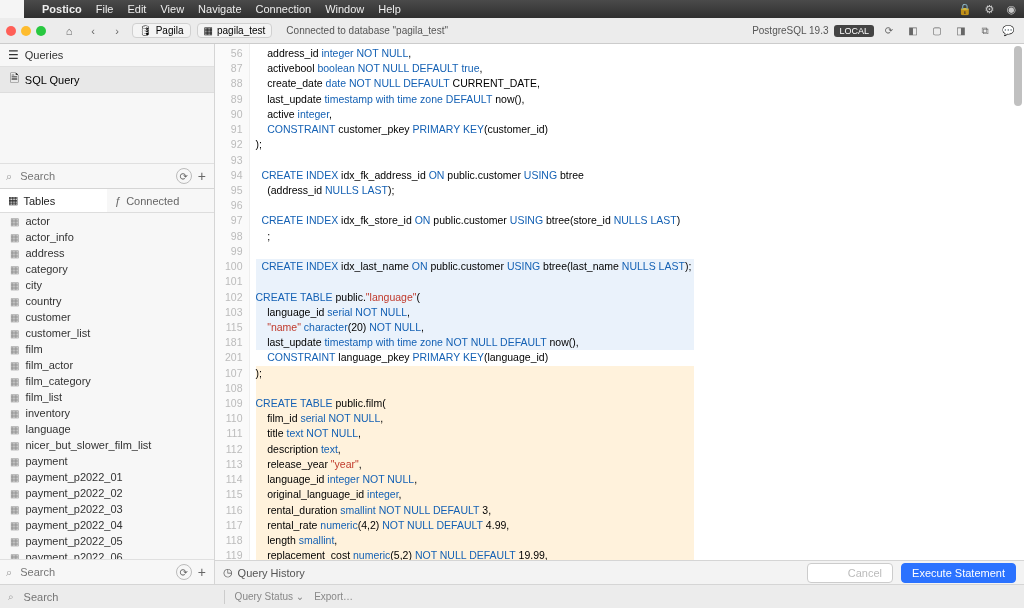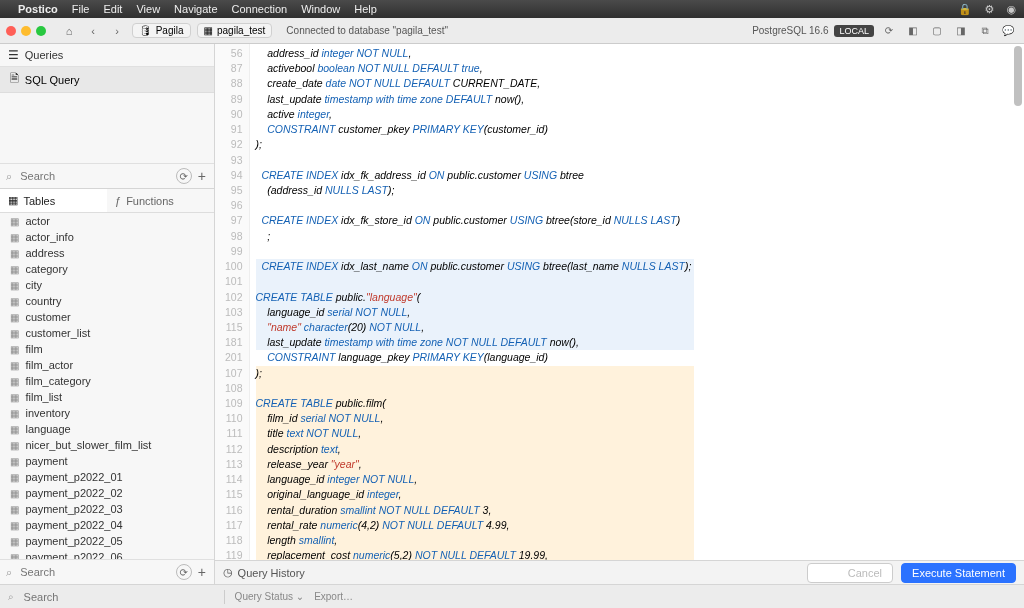--- a/index.html
+++ b/index.html
@@ -1,17 +1,17 @@
 <!DOCTYPE html>
 <html><head>
 <meta charset="utf-8">
 <style>
 * { margin: 0; padding: 0; box-sizing: border-box; font-family: -apple-system, BlinkMacSystemFont, "Helvetica Neue", sans-serif; }
 body { width: 1024px; height: 608px; background: #f5f5f5; overflow: hidden; font-size: 11px; }
-.menubar { height: 18px; background: linear-gradient(#4a4a4a,#2f2f2f); display: flex; align-items: center; padding: 0 8px; color: #eee; font-size: 11px; }
+.menubar { height: 18px; background: linear-gradient(#4a4a4a,#2f2f2f); display: flex; align-items: center; padding: 0 8px; color: #eee; font-size: 11px; margin-left: 24px; }
 .menubar .apple { margin-right: 10px; }
 .menubar .item { margin-right: 14px; cursor: default; }
 .menubar .appname { font-weight: 600; }
 .menubar .spacer { flex: 1; }
 .menubar .righticon { margin-left: 12px; opacity: .8; }
 .toolbar { height: 26px; background: #ececec; border-bottom: 1px solid #ccc; display: flex; align-items: center; padding: 0 6px; gap: 6px; font-size: 11px; }
 .traffic { display: flex; gap: 5px; margin-right: 8px; }
 .dot { width: 10px; height: 10px; border-radius: 50%; }
 .dot.red { background:#ff5f57; } .dot.yel { background:#febc2e; } .dot.grn { background:#28c840; }
 .tbicon { width:18px; height:18px; display:flex; align-items:center; justify-content:center; color:#666; border-radius:3px; }
@@ -31,21 +31,21 @@
 .tabs-sub .tab { flex:1; padding:5px 8px; font-size:11px; display:flex; align-items:center; gap:5px; color:#666; }
 .tabs-sub .tab.active { background:#fff; color:#222; }
 .table-list { flex:1; overflow-y:auto; }
 .table-list .row { display:flex; align-items:center; gap:6px; padding:2px 10px; font-size:11px; color:#333; }
 .table-list .gridicon { color:#888; font-size:10px; }
 .queries-pane { flex:0 0 auto; border-bottom:1px solid #d5d5d5; }
 .queries-body { height:70px; }
 .editor { flex:1; display:flex; flex-direction:column; background:#fff; position:relative; }
 .code-area { flex:1; overflow:auto; display:flex; font-family: Menlo, Monaco, monospace; font-size:10.5px; line-height:1.45; }
 .gutter { background:#fafafa; color:#bbb; text-align:right; padding:2px 6px 2px 10px; user-select:none; border-right:1px solid #eee; }
-.code { padding:2px 8px 2px 6px; white-space:pre;font-style:italic; }
+.code { padding:2px 8px 2px 6px; white-space:pre; }
 .kw { color:#1461b4; font-weight:500; }
 .type { color:#1461b4; }
 .str { color:#c0392b; }
 .hl1 { background:#fff2dc; display:block; }
 .hl2 { background:#eaf2fb; display:block; }
 .bottom-bar { height:24px; border-top:1px solid #d5d5d5; background:#f3f3f3; display:flex; align-items:center; padding:0 8px; gap:8px; font-size:11px; }
 .bottom-bar .qh { display:flex; align-items:center; gap:5px; color:#555; }
 .bottom-bar .spacer { flex:1; }
 .btn { padding:3px 10px; border:1px solid #ccc; background:#fff; border-radius:4px; font-size:11px; color:#555; }
 .btn.primary { background:#2b72ff; border-color:#2b72ff; color:#fff; font-weight:500; }
@@ -87,21 +87,21 @@
   <div class="breadcrumb">
     <span>🛢</span>
     <span>Pagila</span>
   </div>
   <div class="breadcrumb">
     <span>▦</span>
     <span>pagila_test</span>
   </div>
   <div class="status">Connected to database "pagila_test"</div>
   <div class="toolbar-right">
-    <span>PostgreSQL 16.6</span>
+    <span>PostgreSQL 19.3</span>
     <span class="badge">LOCAL</span>
     <span class="tbicon">⟳</span>
     <span class="tbicon">◧</span>
     <span class="tbicon">▢</span>
     <span class="tbicon">◨</span>
     <span class="tbicon">⧉</span>
     <span class="tbicon" style="color:#e8833a">💬</span>
   </div>
 </div>
 
@@ -124,21 +124,21 @@
         <span style="color:#666;font-size:14px;padding:0 2px">+</span>
       </div>
     </div>
     <div class="tabs-sub">
       <div class="tab active">
         <span>▦</span>
         <span>Tables</span>
       </div>
       <div class="tab">
         <span>ƒ</span>
-        <span>Functions</span>
+        <span>Connected</span>
       </div>
     </div>
     <div class="table-list" id="table-list">
         <div class="row">
           <span class="gridicon">▦</span>
           <span>actor</span>
         </div>
         <div class="row">
           <span class="gridicon">▦</span>
           <span>actor_info</span>

